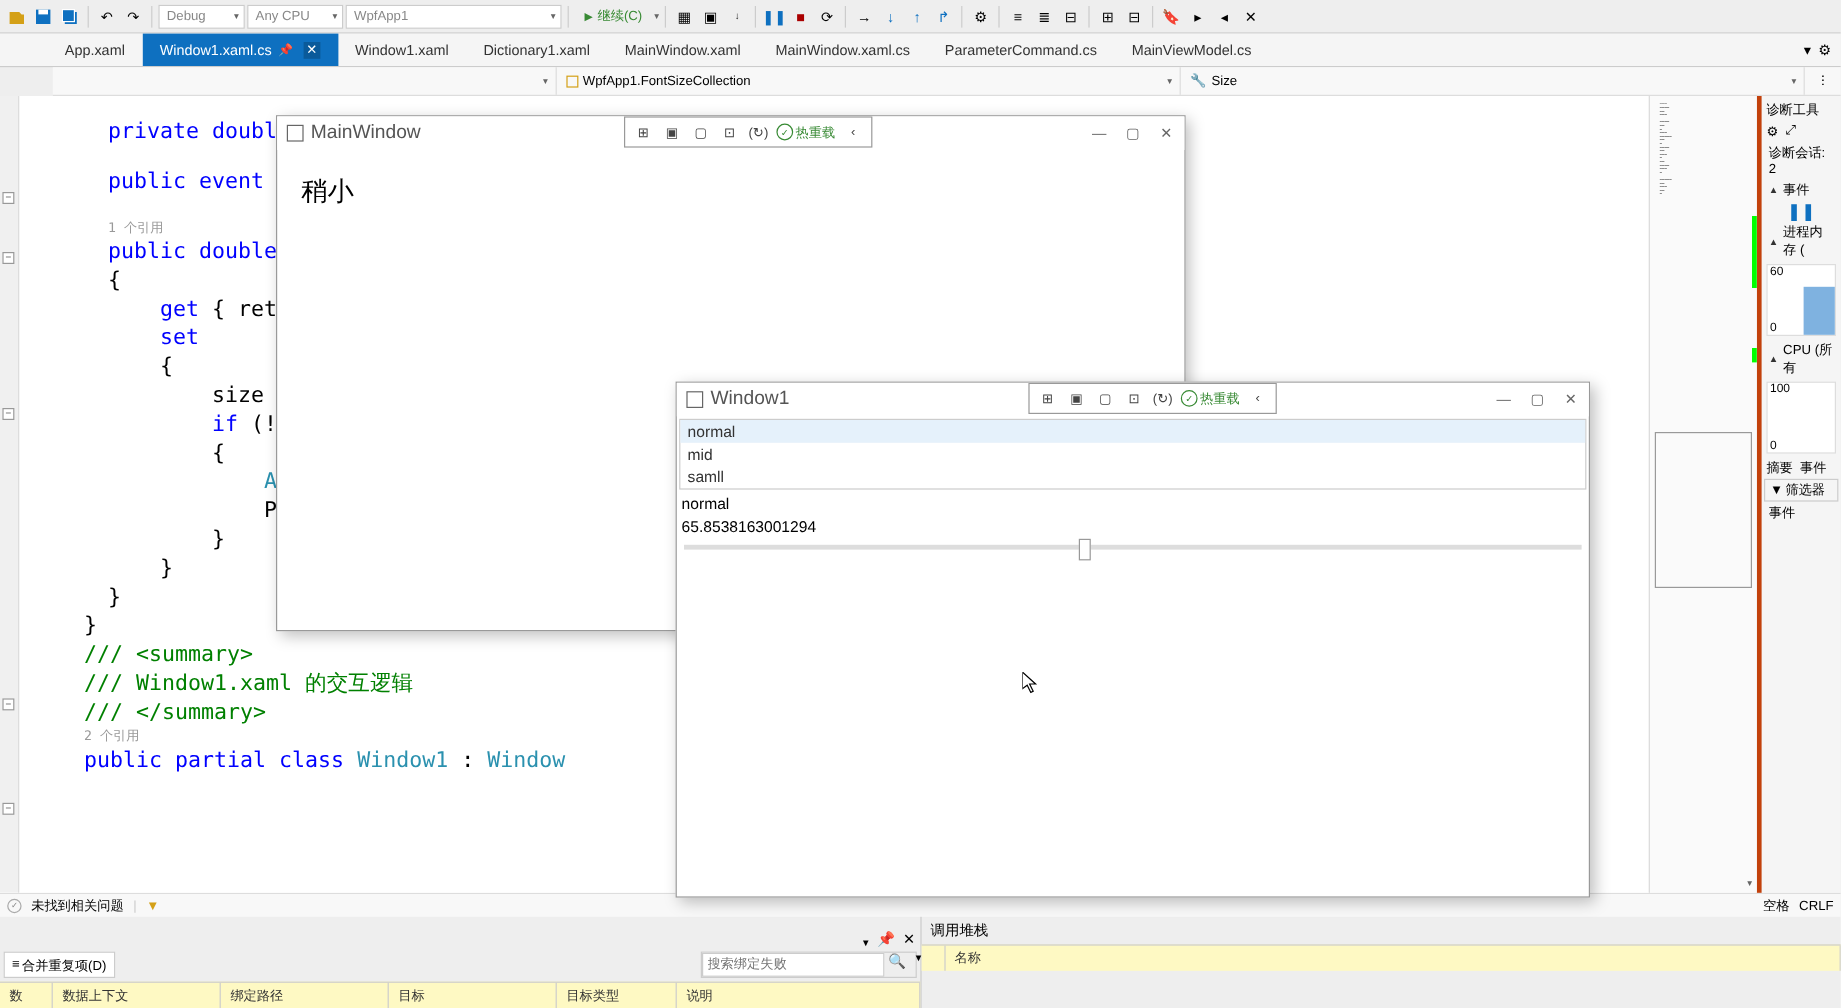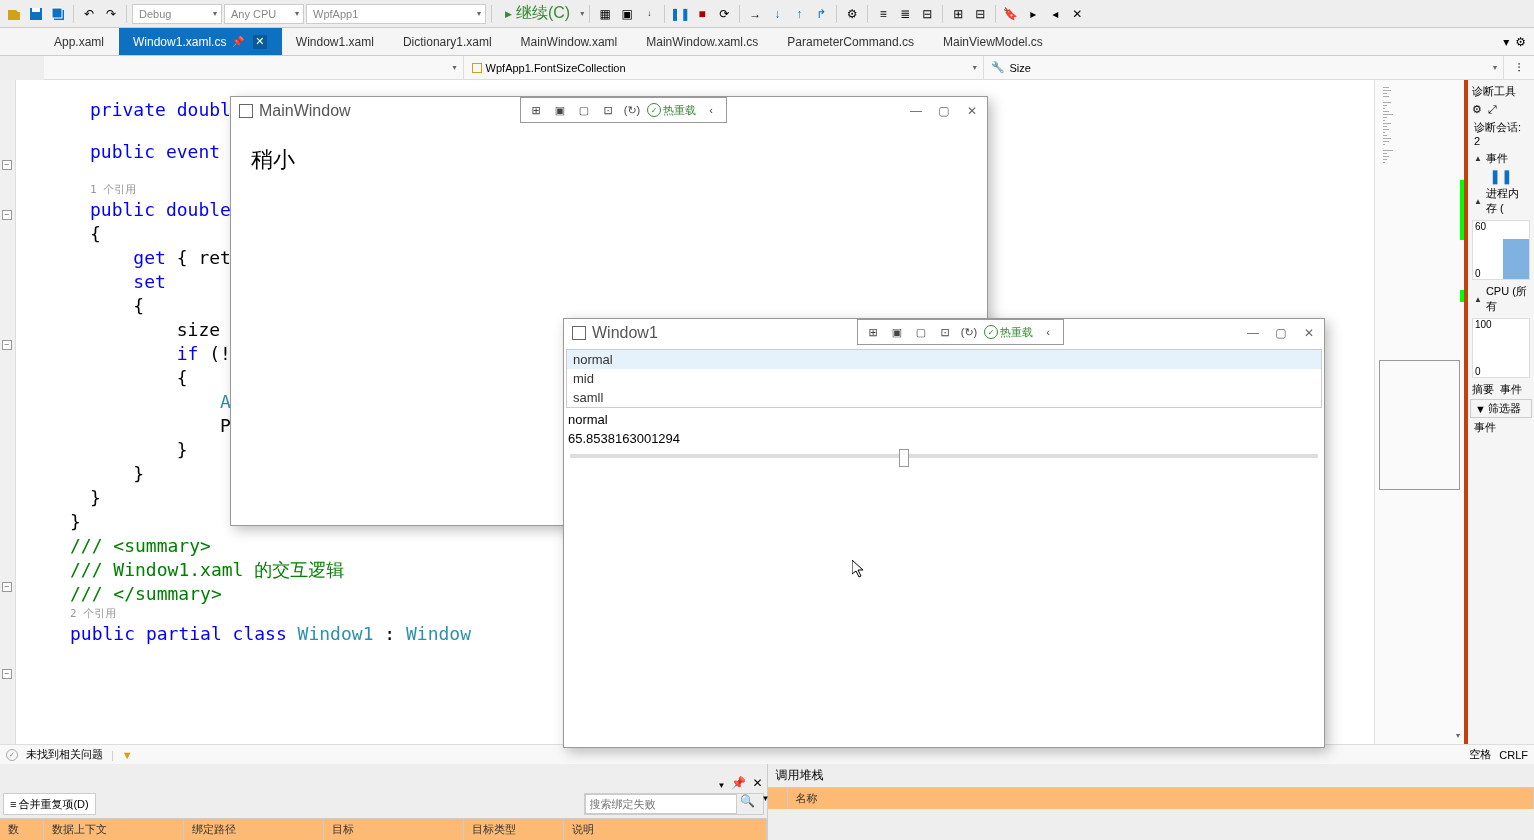--- a/index.html
+++ b/index.html
@@ -4,21 +4,21 @@
 <style>
   * { box-sizing: border-box; margin: 0; padding: 0; }
   body { font-family: "Segoe UI", "Microsoft YaHei", sans-serif; font-size: 12px; background: #eee; overflow: hidden; width: 1534px; height: 840px; position: relative; }
   
   
   .top-toolbar { height: 28px; background: #eee; display: flex; align-items: center; padding: 0 4px; gap: 2px; border-bottom: 1px solid #ccc; }
   .tb-icon { width: 20px; height: 20px; display: inline-flex; align-items: center; justify-content: center; cursor: pointer; }
   .tb-sep { width: 1px; height: 18px; background: #ccc; margin: 0 3px; }
   .tb-combo { height: 20px; border: 1px solid #ccc; background: #fff; padding: 0 18px 0 6px; font-size: 11px; color: #888; position: relative; display: inline-flex; align-items: center; }
   .tb-combo::after { content: "▾"; position: absolute; right: 4px; color: #666; font-size: 8px; }
-  .tb-run { color: #388a34; display: flex; align-items: center; gap: 4px; font-size: 16px; padding: 0 8px; }
+  .tb-run { color: #388a34; display: flex; align-items: center; gap: 4px; font-size: 11px; padding: 0 8px; }
   .tb-run::before { content: "▶"; font-size: 9px; }
   
   
   .tab-strip { height: 28px; background: #f5f5f5; display: flex; align-items: stretch; border-bottom: 1px solid #ccc; }
   .tab-spacer-left { width: 40px; }
   .tab { padding: 0 14px; display: flex; align-items: center; font-size: 12px; color: #333; cursor: pointer; border-right: 1px solid transparent; }
   .tab.active { background: #0e70c0; color: #fff; }
   .tab.active .tab-close { width: 14px; height: 14px; background: #0a5a9a; color: #fff; display: inline-flex; align-items: center; justify-content: center; margin-left: 8px; font-size: 11px; }
   .tab-pin { color: #aaa; margin-left: 6px; font-size: 10px; }
   .tab-strip-right { margin-left: auto; display: flex; gap: 6px; padding: 0 8px; align-items: center; }
@@ -84,21 +84,21 @@
   .status-mark { width: 12px; height: 12px; border-radius: 50%; border: 1px solid #aaa; display: inline-flex; align-items: center; justify-content: center; font-size: 7px; color: #888; }
   .status-spacer { flex: 1; }
   
   
   .bottom-area { height: 96px; display: flex; }
   .panel-left { flex: 1; display: flex; flex-direction: column; border-right: 1px solid #ccc; }
   .panel-right { flex: 1; display: flex; flex-direction: column; }
   .panel-tabs { height: 26px; display: flex; align-items: flex-end; padding: 0 4px; gap: 6px; }
   .panel-search { display: flex; padding: 3px; }
   .panel-search input { flex: 1; border: 1px solid #ccc; padding: 1px 4px; font-size: 11px; height: 20px; }
-  .panel-headers { display: flex; border-top: 1px solid #ccc; font-size: 11px; color: #333; background: #fdba74; }
+  .panel-headers { display: flex; border-top: 1px solid #ccc; font-size: 11px; color: #333; background: #fef9c3; }
   .ph-col { padding: 3px 8px; border-right: 1px solid #ccc; }
   
   svg { display: block; }
 </style>
 </head>
 <body>
 
 <div class="top-toolbar">
   <span class="tb-icon">
       <svg width="14" height="14">
@@ -114,21 +114,21 @@
   <span class="tb-icon">
       <svg width="14" height="14">
         <rect x="3" y="3" width="10" height="10" fill="#0e70c0"></rect>
         <rect x="1" y="1" width="10" height="10" fill="#0e70c0" stroke="#fff"></rect>
       </svg>
     </span>
   <span class="tb-sep"></span>
   <span class="tb-icon">↶</span>
   <span class="tb-icon">↷</span>
   <span class="tb-sep"></span>
-  <span class="tb-combo" style="width:90px">Debug</span>
+  <span class="tb-combo" style="width:72px">Debug</span>
   <span class="tb-combo" style="width:80px">Any CPU</span>
   <span class="tb-combo" style="width:180px">WpfApp1</span>
   <span class="tb-sep"></span>
   <span class="tb-run">继续(C)</span>
   <span style="font-size:8px;color:#666">▾</span>
   <span class="tb-sep"></span>
   <span class="tb-icon">▦</span>
   <span class="tb-icon">▣</span>
   <span class="tb-icon" style="font-size:8px">↓</span>
   <span class="tb-sep"></span>

